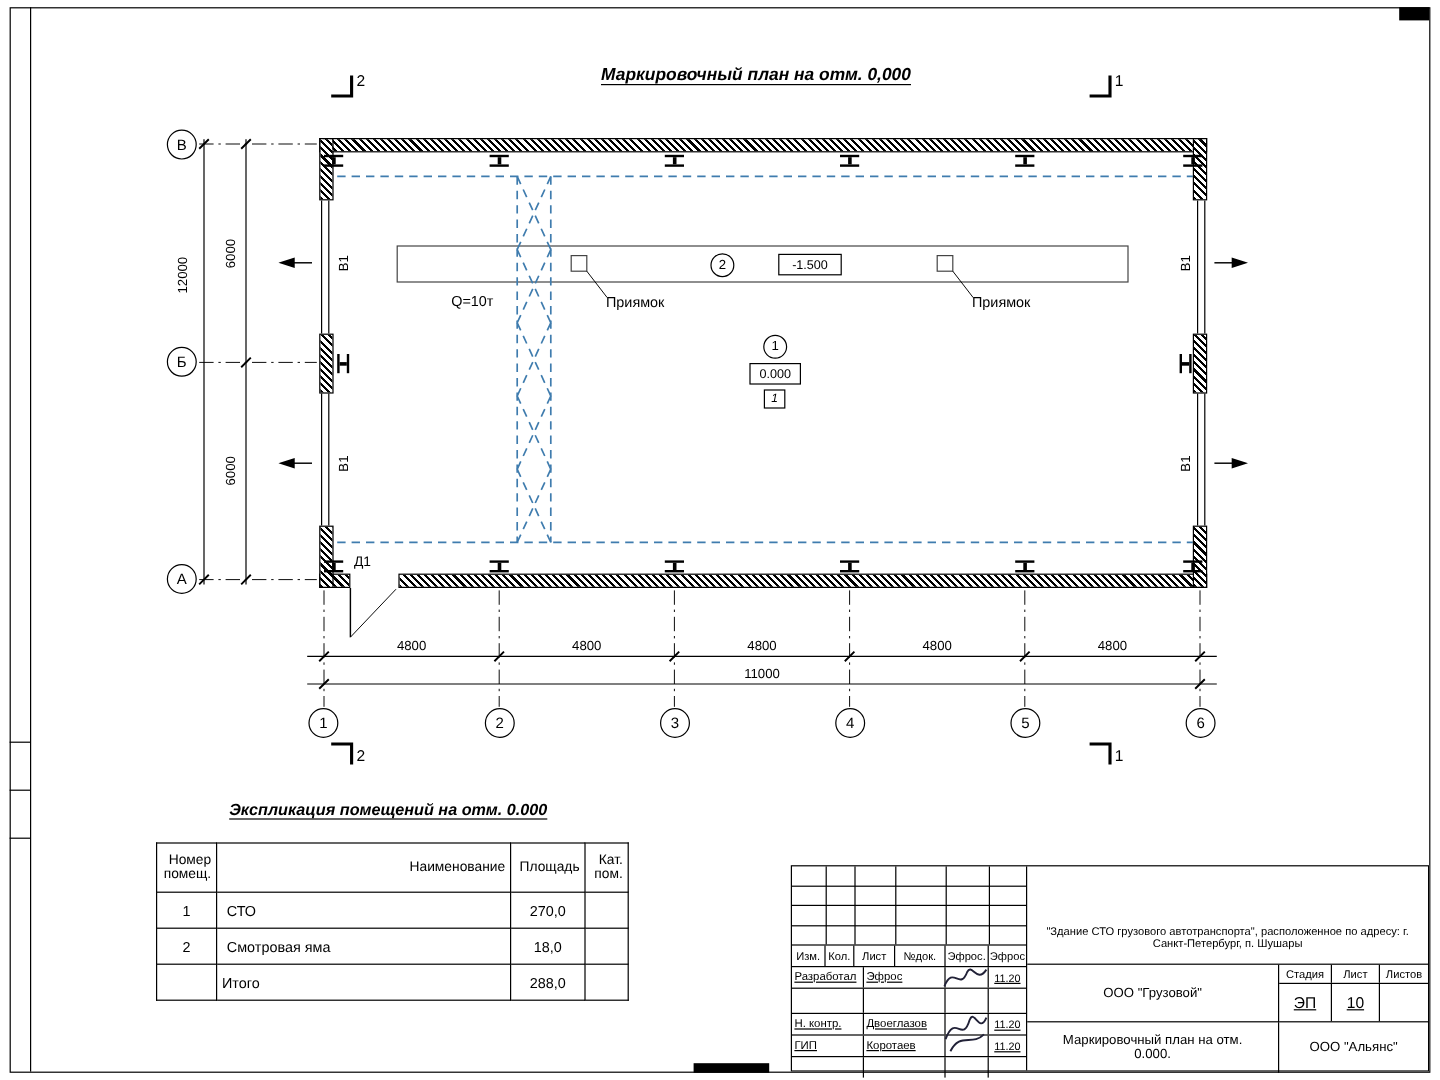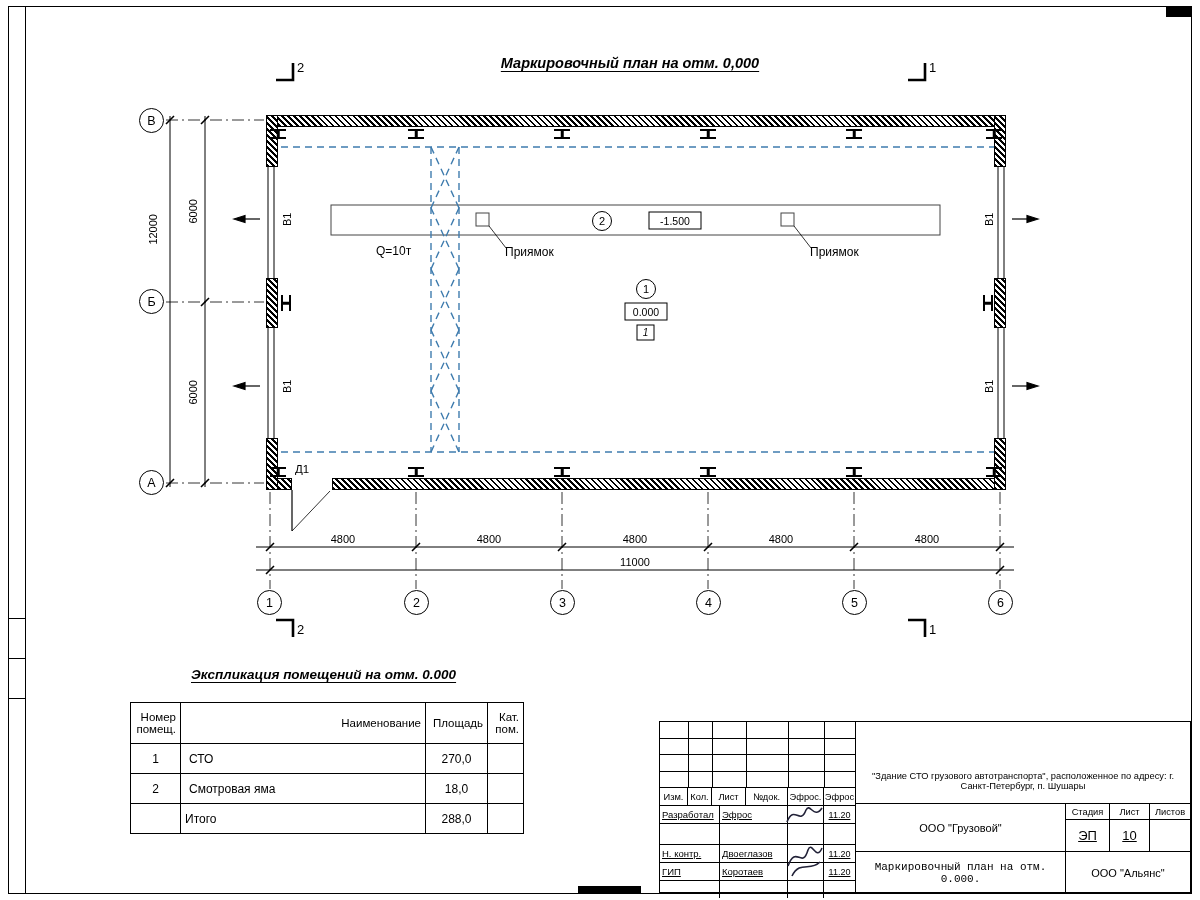--- a/index.html
+++ b/index.html
@@ -56,21 +56,21 @@
   .tb-row div{border-right:.9px solid #000;font-size:9.5px;display:flex;align-items:center;padding:0 2px;overflow:hidden;text-decoration:underline;}
   .tb-row div:last-child{border-right:none;justify-content:center;font-size:9px;}
   .tb-right{left:196px;top:0;width:334px;height:100%;}
   .tb-code{left:0;top:0;width:100%;height:36px;border-bottom:1.4px solid #000;display:flex;align-items:center;
            justify-content:center;font-size:15px;font-weight:bold;letter-spacing:1px;}
   .tb-object{left:0;top:36px;width:100%;height:46px;border-bottom:1.4px solid #000;font-size:9.3px;
            display:flex;align-items:center;justify-content:center;text-align:center;padding:0 8px;}
   .tb-company{left:0;top:82px;width:210px;height:48px;border-right:1.4px solid #000;border-bottom:1.4px solid #000;
            display:flex;align-items:center;justify-content:center;font-size:11px;}
   .tb-title{left:0;top:130px;width:210px;height:42px;border-right:1.4px solid #000;display:flex;align-items:center;
-           justify-content:center;text-align:center;font-size:11px;padding:0 14px;font-family:Liberation Mono, monospace;}
+           justify-content:center;text-align:center;font-size:11px;padding:0 14px;}
   .tb-sthead{left:210px;top:82px;width:124px;height:16px;display:grid;grid-template-columns:44px 40px 1fr;
            border-bottom:.9px solid #000;}
   .tb-sthead div{border-right:.9px solid #000;font-size:9.3px;display:flex;align-items:center;justify-content:center;overflow:hidden;}
   .tb-sthead div:last-child{border-right:none;}
   .tb-stvals{left:210px;top:98px;width:124px;height:32px;display:grid;grid-template-columns:44px 40px 1fr;
            border-bottom:1.4px solid #000;}
   .tb-stvals div{border-right:.9px solid #000;font-size:13px;display:flex;align-items:center;justify-content:center;text-decoration:underline;}
   .tb-stvals div:last-child{border-right:none;}
   .tb-org{left:210px;top:130px;width:124px;height:42px;display:flex;align-items:center;justify-content:center;font-size:11px;}
   .sig{position:absolute;}

